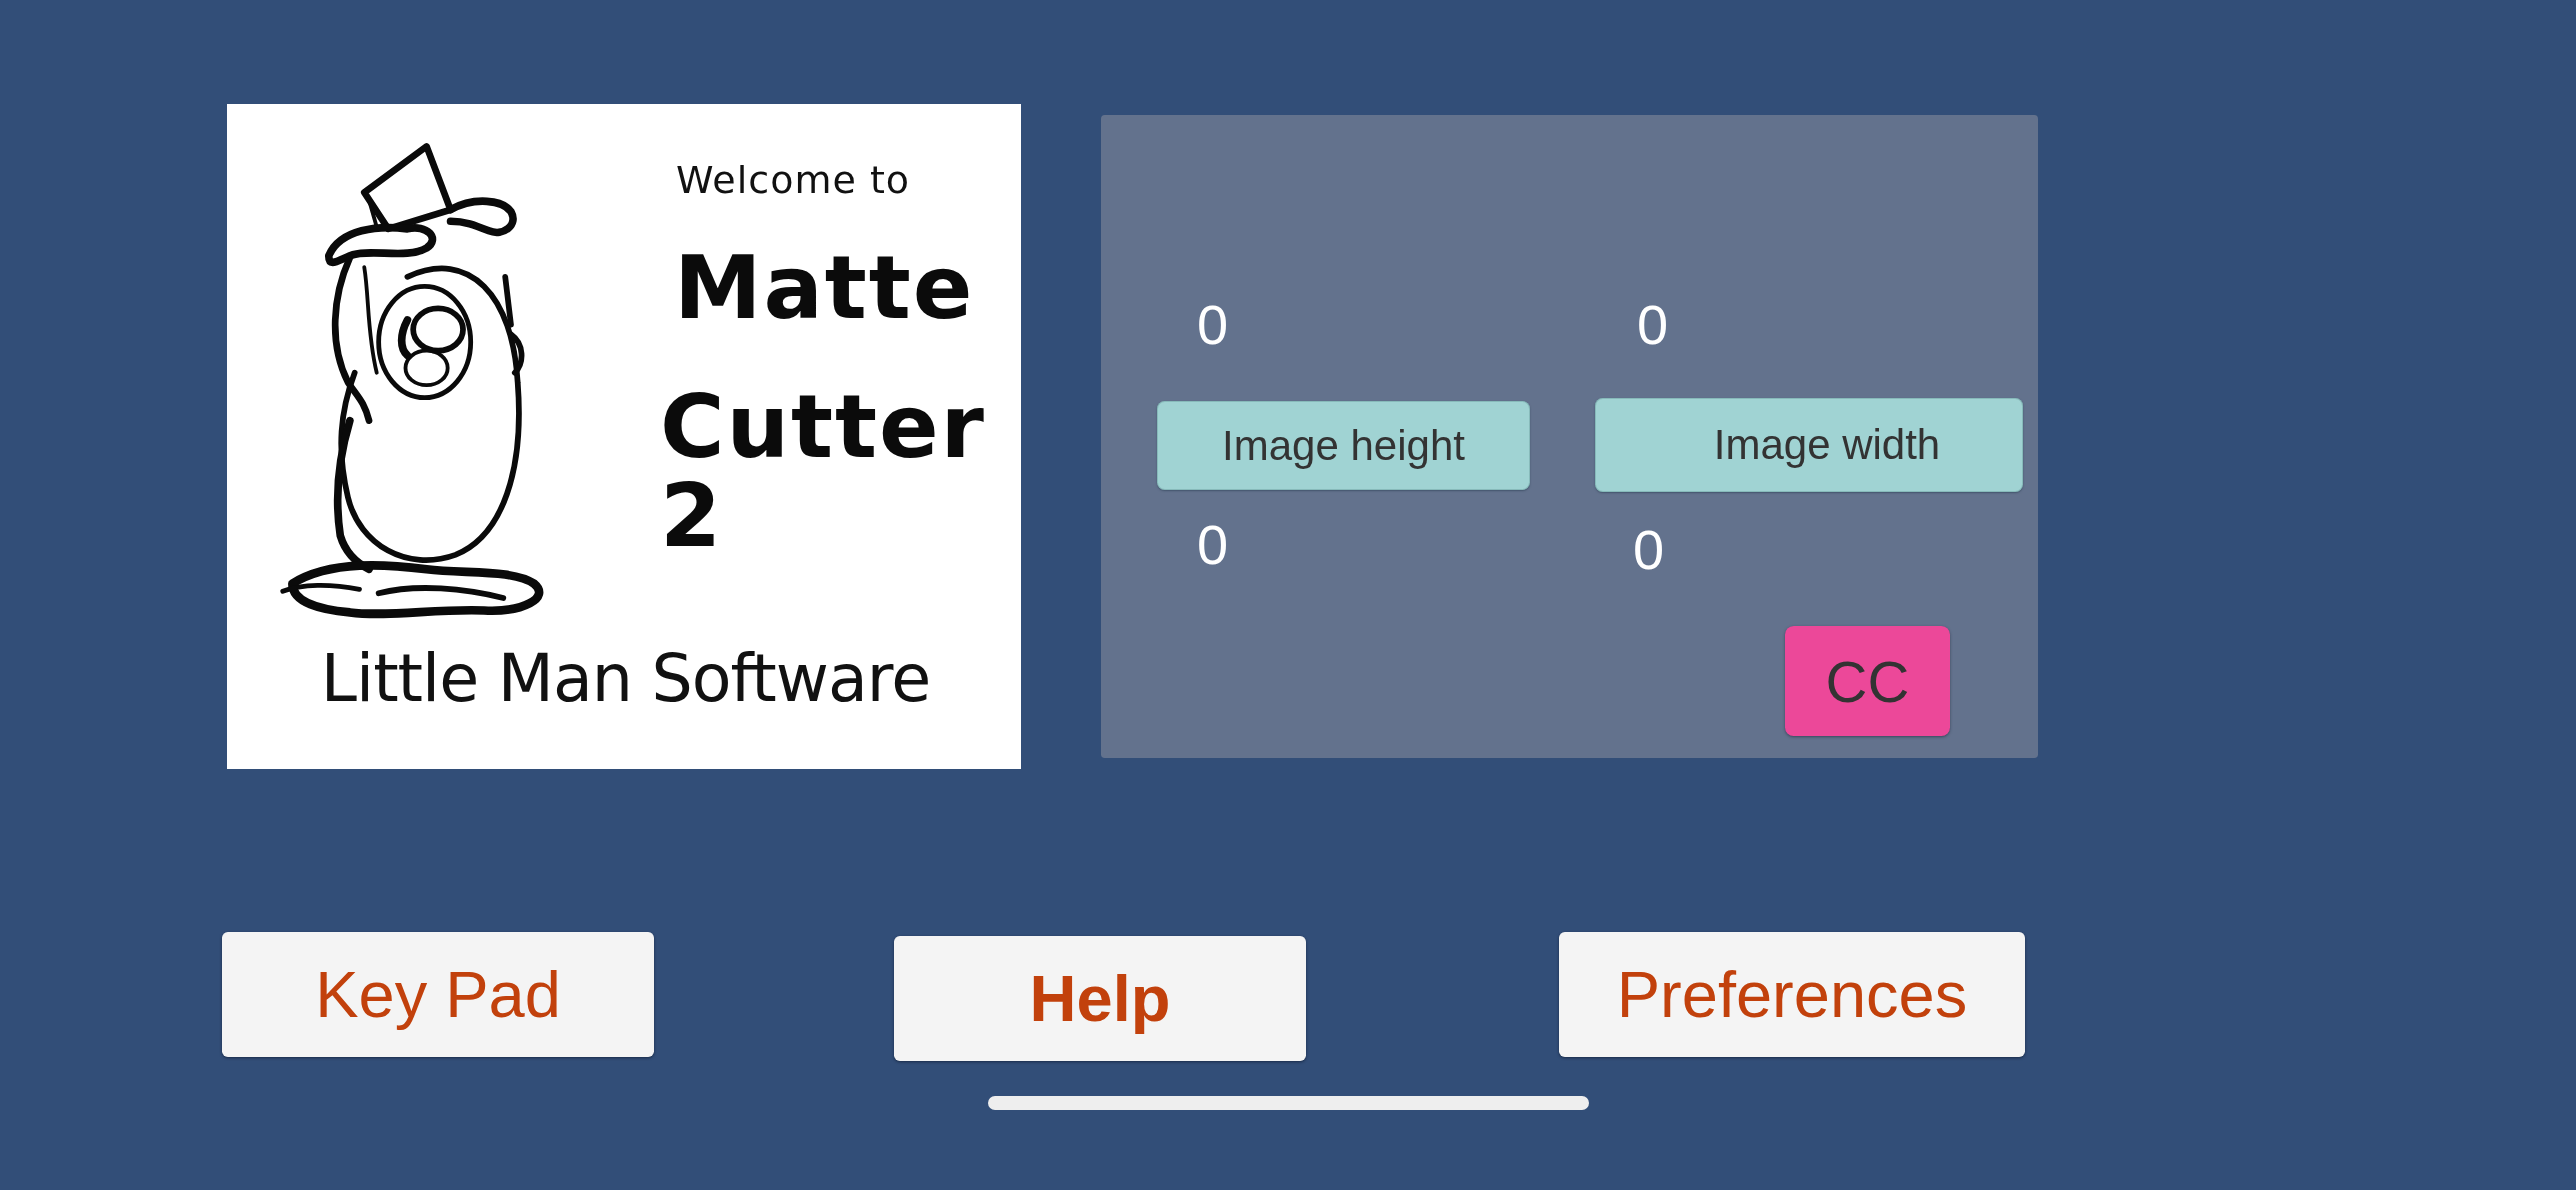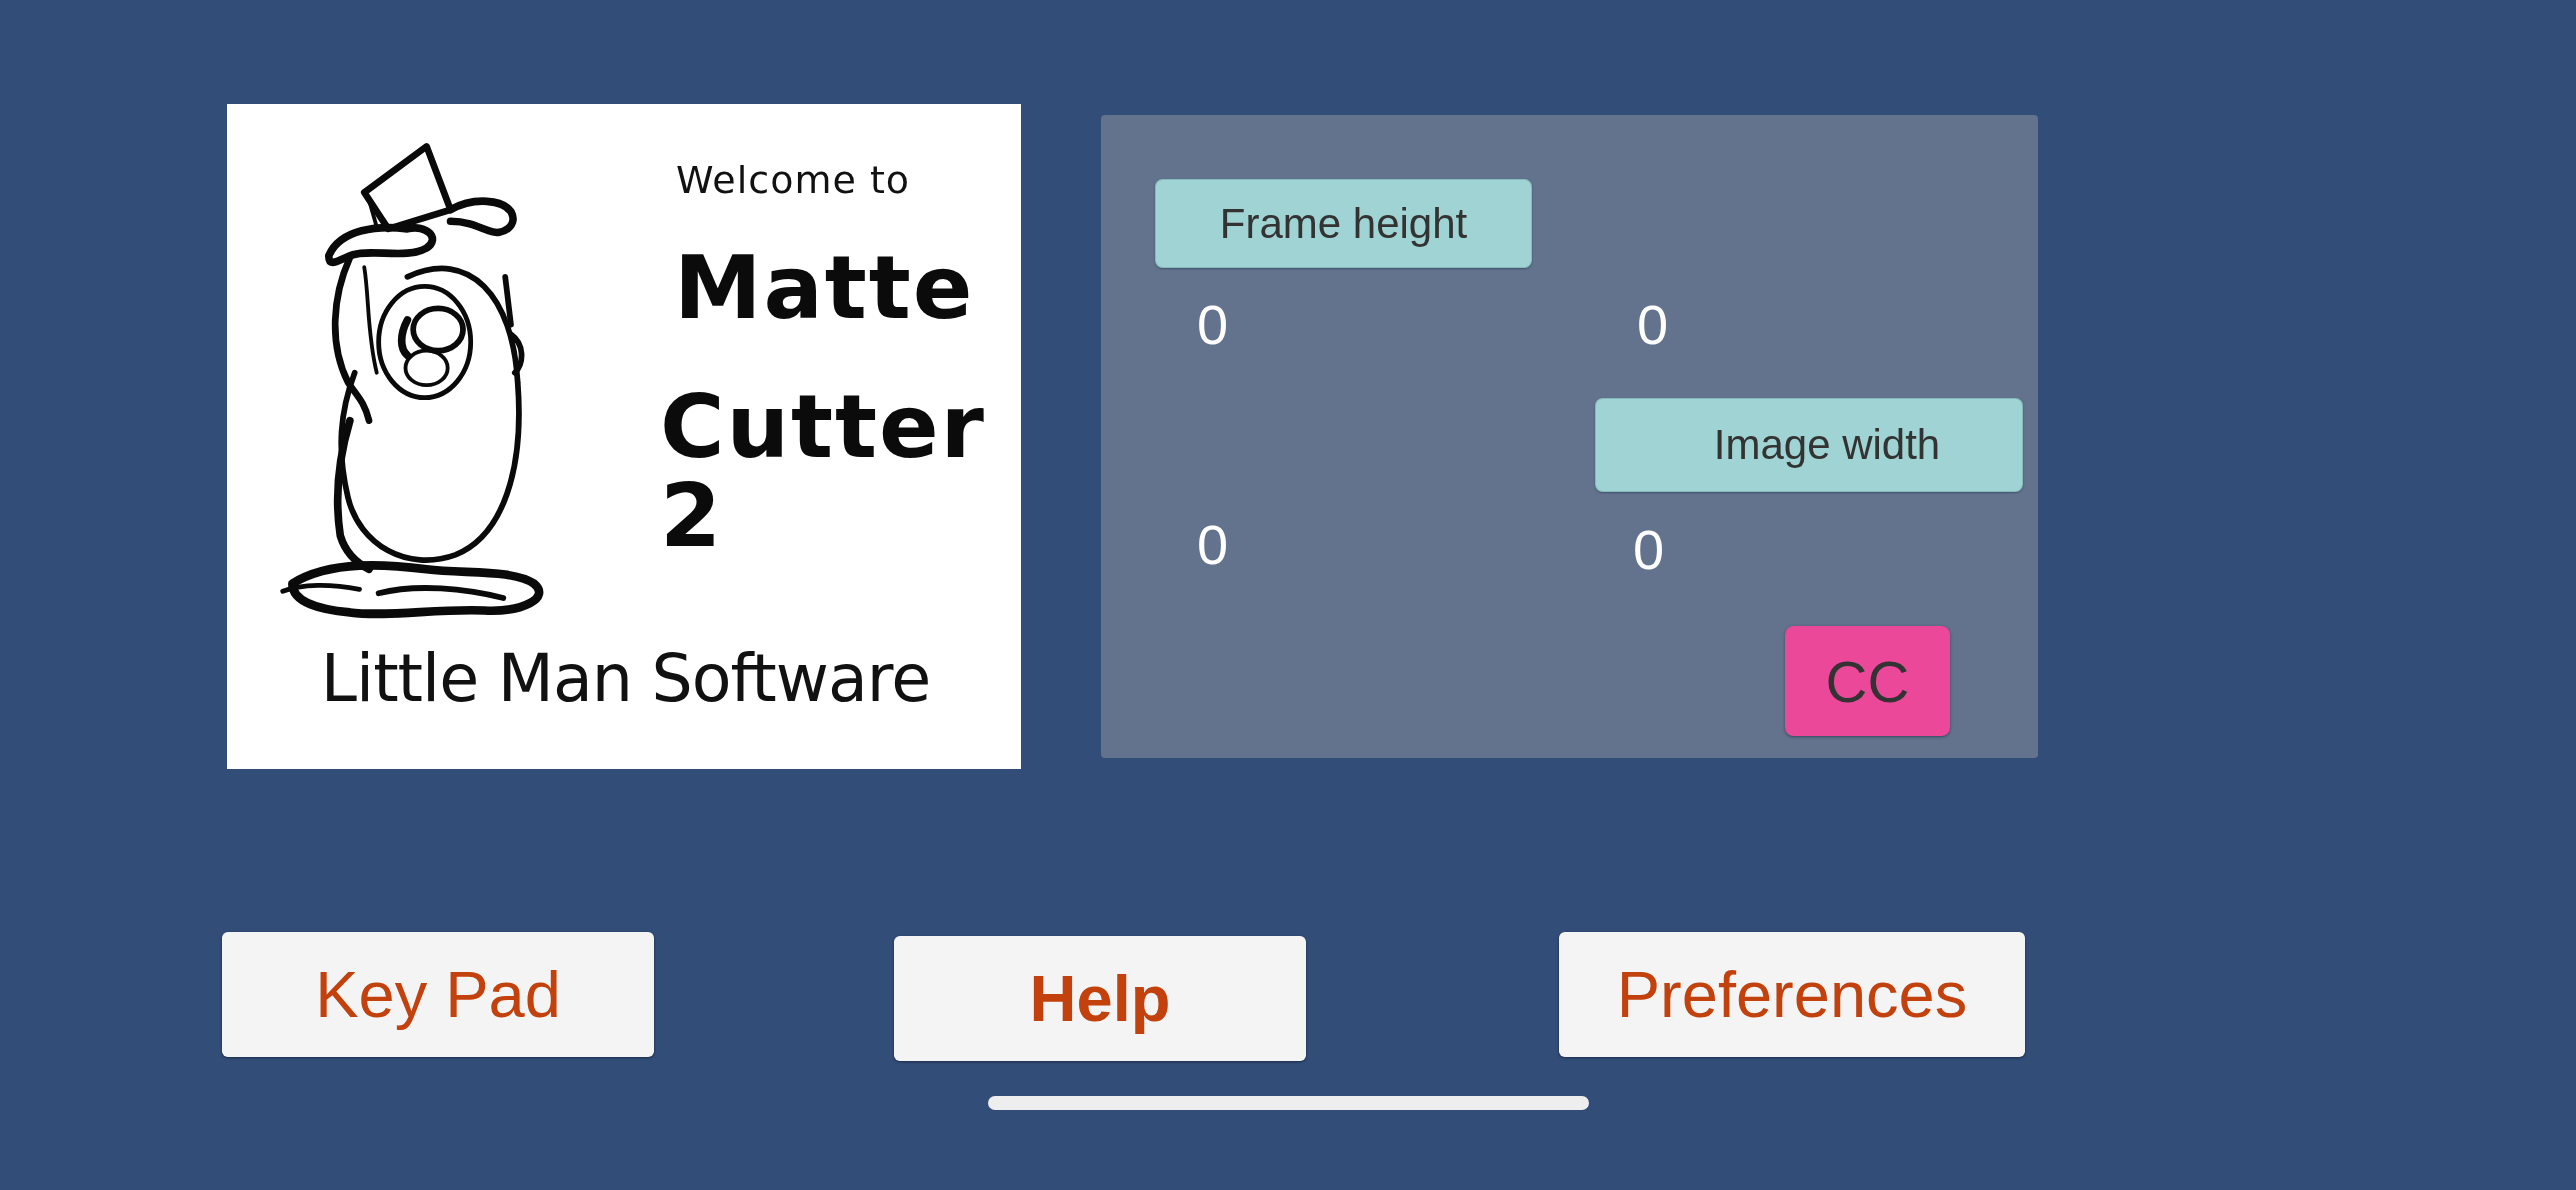--- a/index.html
+++ b/index.html
@@ -139,25 +139,25 @@
   </svg>
 
   <div class="abs logo-welcome">Welcome to</div>
   <div class="abs logo-title l1">Matte</div>
   <div class="abs logo-title l2">Cutter</div>
   <div class="abs logo-title l3">2</div>
   <div class="abs logo-company">Little Man Software</div>
 </div>
 
 <div id="panel" class="abs">
-  <div class="dim-btn" style="left:54px; top:64px; width:377px; height:89px;">Frame height</div>
   <div class="dim-val" style="left:96px; top:182px;">0</div>
 
   <div class="dim-val" style="left:536px; top:182px;">0</div>
 
+  <div class="dim-btn" style="left:56px; top:286px; width:373px; height:89px;">Image height</div>
   <div class="dim-val" style="left:96px; top:402px;">0</div>
 
   <div class="dim-btn" style="left:494px; top:283px; width:392px; height:94px;padding-left:36px;">Image width</div>
   <div class="dim-val" style="left:532px; top:407px;">0</div>
 
   <div id="cc-button" class="abs">CC</div>
 </div>
 
 <div class="bottom-btn" style="left:222px; top:932px; width:432px; height:125px;">Key Pad</div>
 <div class="bottom-btn" style="left:894px; top:936px; width:412px; height:125px;font-weight:bold;">Help</div>

